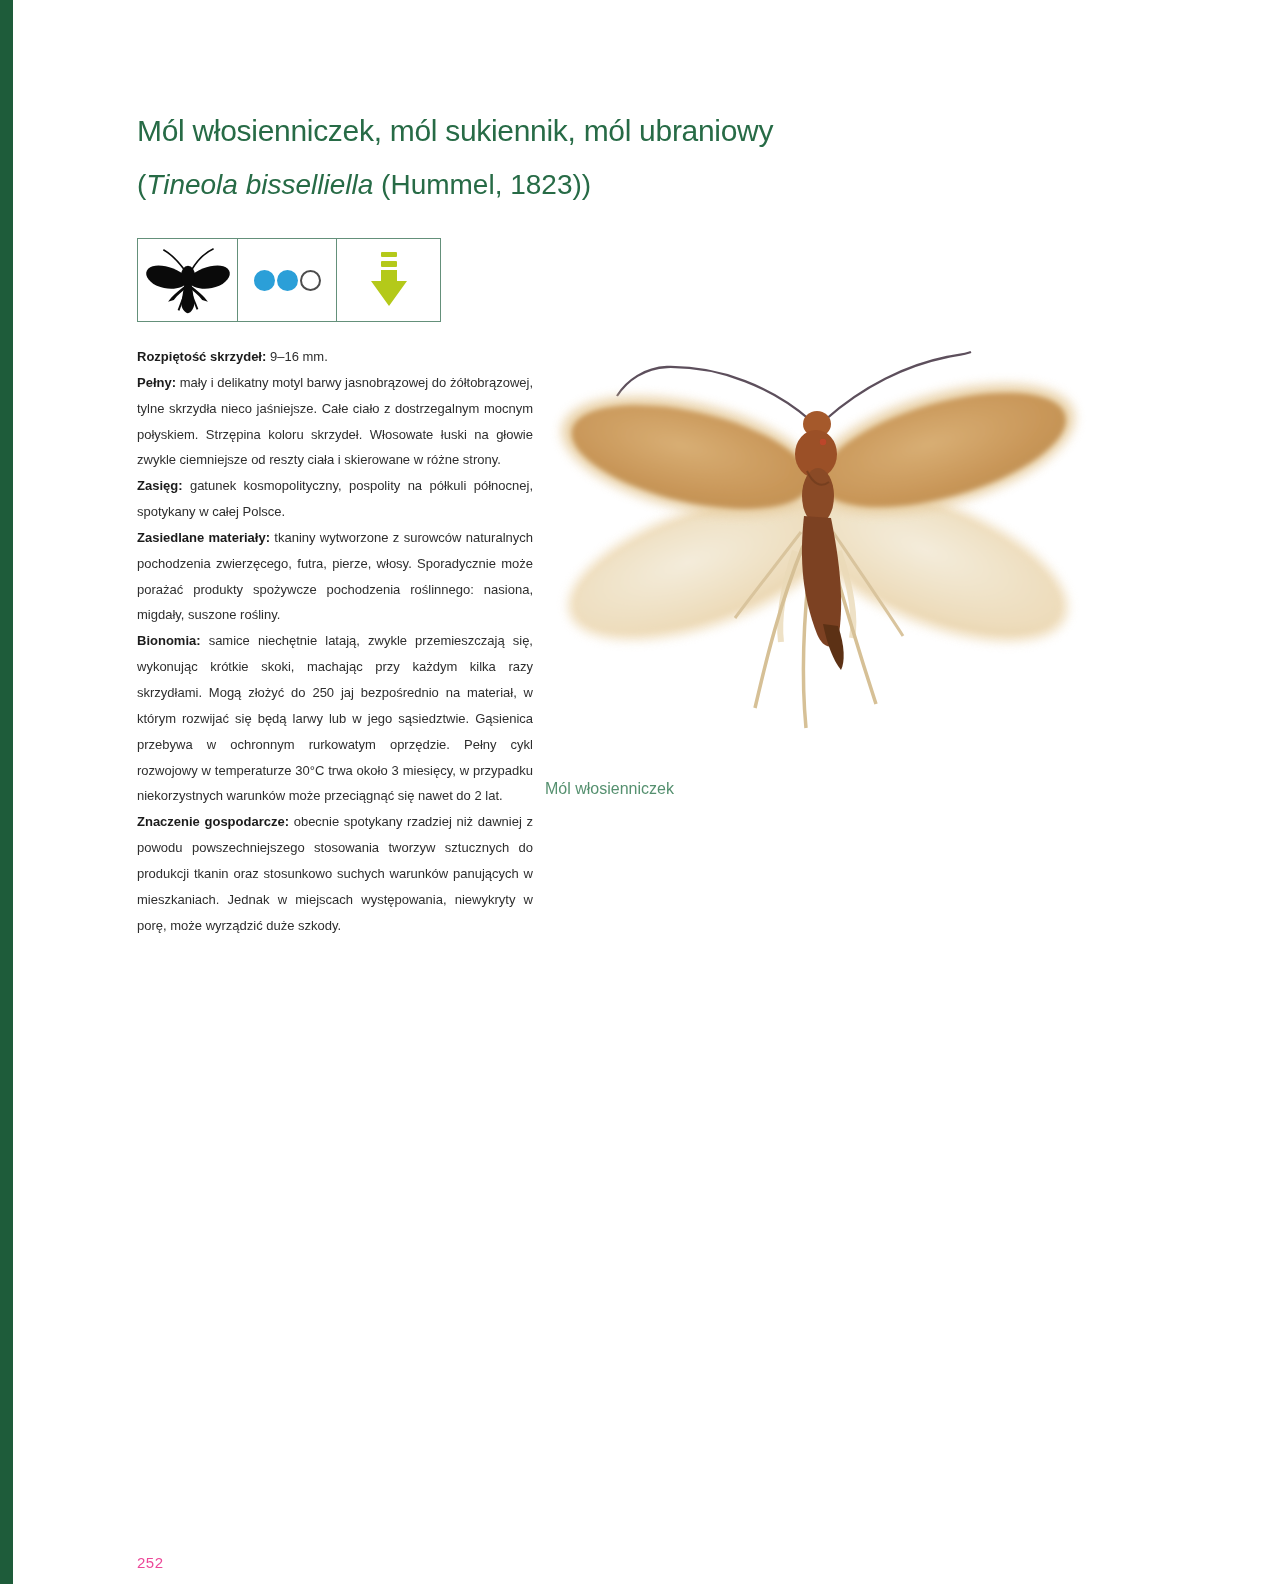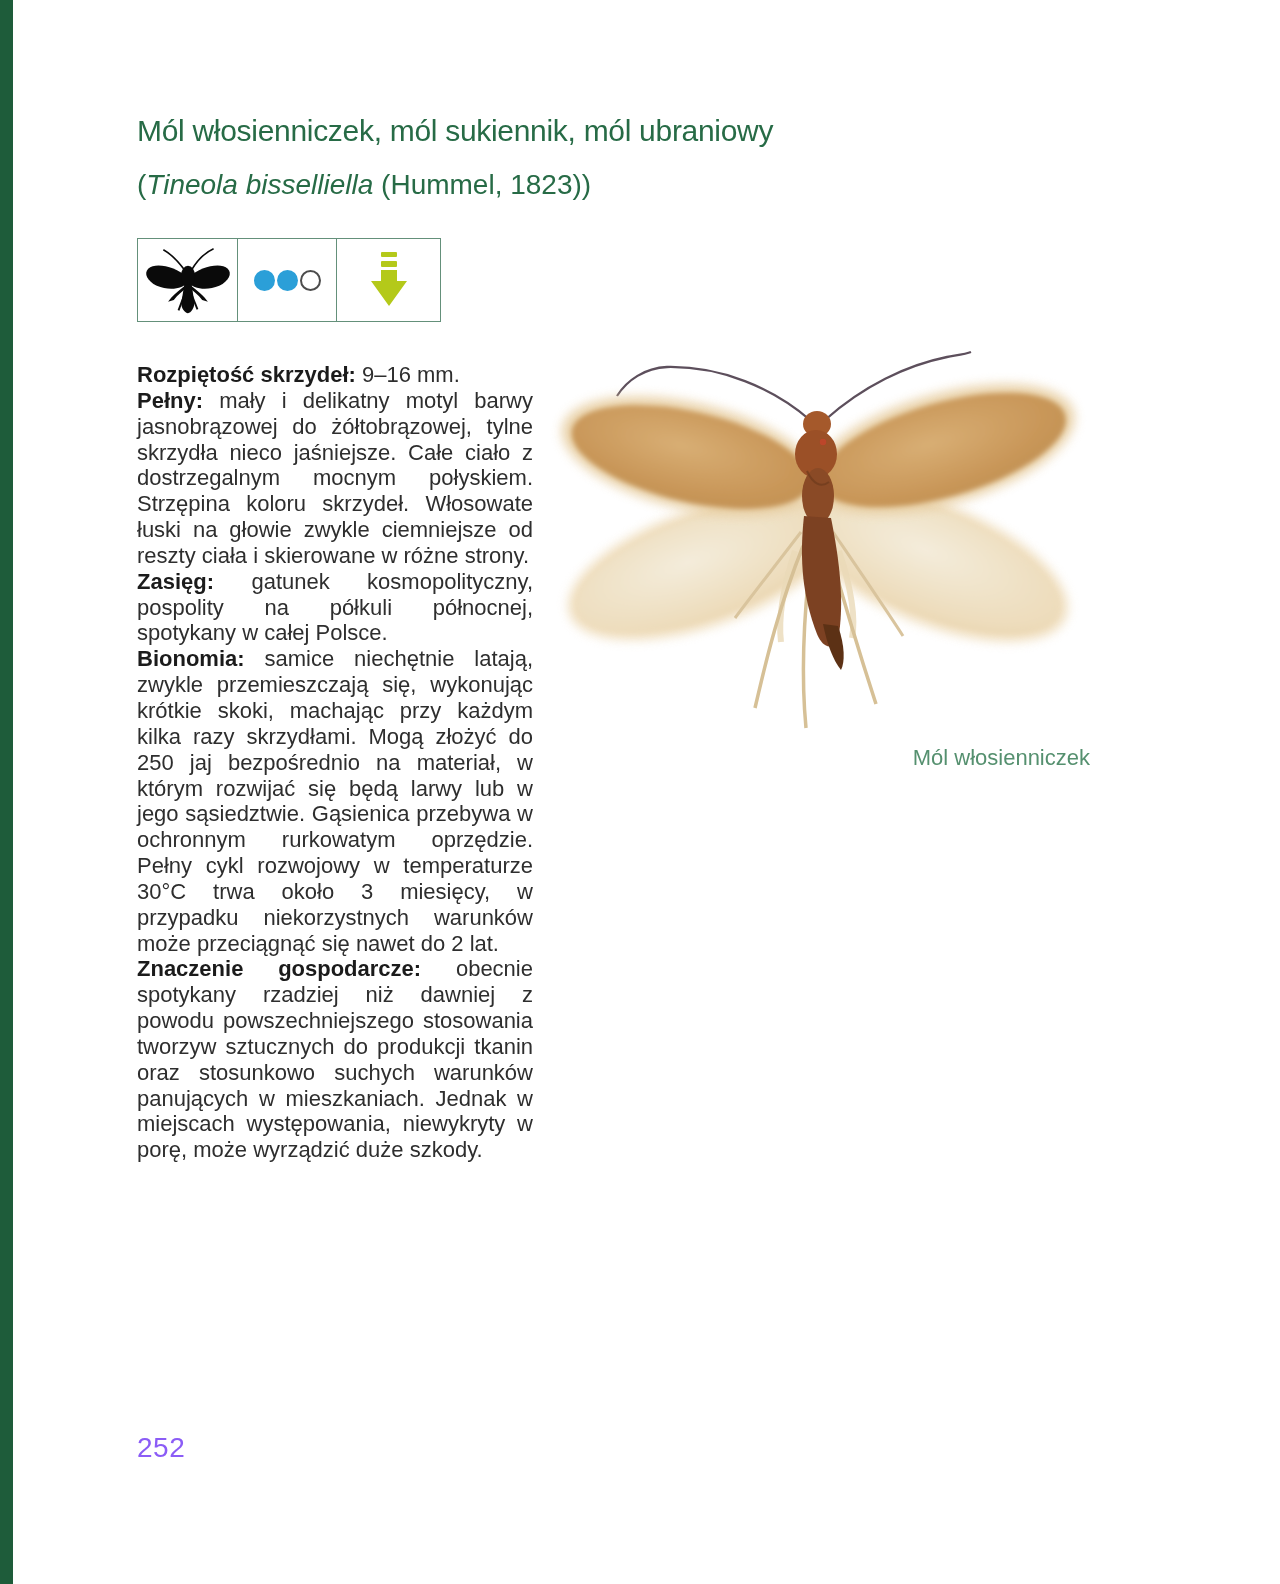--- a/index.html
+++ b/index.html
@@ -38,38 +38,38 @@
   .legend-box.wide{width:105px;}
   .dots-wrap{display:flex;align-items:center;}
   .dot{
     width:21px;height:21px;border-radius:50%;
     margin:0 1px;box-sizing:border-box;
   }
   .dot.filled{background:var(--dot_blue,#2b9fd8);}
   .dot.empty{background:#fff;border:2.5px solid #4c4c4c;}
   .arrow-svg{color:var(--arrow_green,#b4c91a);display:block;}
   .body-col{
-    position:absolute;left:137px;top:362px;width:396px;
-    font-size:22px;line-height:25.85px;
+    position:absolute;left:137px;top:344px;width:396px;
+    font-size:13px;line-height:25.85px;
     text-align:justify;color:#2e2e2e;
   }
   .body-col p{margin:0;}
   .body-col b{font-weight:700;color:#1b1b1b;}
   .photo-wrap{
     position:absolute;left:545px;top:336px;width:545px;height:408px;
   }
   .caption{
-    position:absolute;left:545px;top:745px;width:545px;
-    text-align:right;
+    position:absolute;left:545px;top:780px;width:545px;
+    text-align:left;
     color:var(--caption_green,#55906f);
-    font-size:22px;
+    font-size:16px;
   }
   .page-num{
-    position:absolute;left:137px;top:1432px;
-    font-size:28px;color:#8b5cf6;letter-spacing:0.5px;
+    position:absolute;left:137px;top:1554px;
+    font-size:15px;color:#ec4899;letter-spacing:0.5px;
   }
 </style>
 </head>
 <body>
 
 <div class="edge-bar"></div>
 
 <div class="title-block">
   <div class="title-main">Mól włosienniczek, mól sukiennik, mól ubraniowy</div>
   <div class="title-sub"><span>(</span><span class="italic">Tineola bisselliella</span><span> (Hummel, 1823))</span></div>
@@ -103,20 +103,21 @@
       <rect x="12" y="9" width="16" height="6" rx="1" fill="currentColor"></rect>
       <path d="M12,18 L28,18 L28,29 L38,29 L20,54 L2,29 L12,29 Z" fill="currentColor"></path>
     </svg>
   </div>
 </div>
 
 <div class="body-col">
     <p><b>Rozpiętość skrzydeł:</b> 9–16 mm.</p>
     <p><b>Pełny:</b> mały i delikatny motyl barwy jasnobrązowej do żółtobrązowej, tylne skrzydła nieco jaśniejsze. Całe ciało z dostrzegalnym mocnym połyskiem. Strzępina koloru skrzydeł. Włosowate łuski na głowie zwykle ciemniejsze od reszty ciała i skierowane w różne strony.</p>
     <p><b>Zasięg:</b> gatunek kosmopolityczny, pospolity na półkuli północnej, spotykany w całej Polsce.</p>
+    <p><b>Zasiedlane materiały:</b> tkaniny wytworzone z surowców naturalnych pochodzenia zwierzęcego, futra, pierze, włosy. Sporadycznie może porażać produkty spożywcze pochodzenia roślinnego: nasiona, migdały, suszone rośliny.</p>
     <p><b>Bionomia:</b> samice niechętnie latają, zwykle przemieszczają się, wykonując krótkie skoki, machając przy każdym kilka razy skrzydłami. Mogą złożyć do 250 jaj bezpośrednio na materiał, w którym rozwijać się będą larwy lub w jego sąsiedztwie. Gąsienica przebywa w ochronnym rurkowatym oprzędzie. Pełny cykl rozwojowy w temperaturze 30°C trwa około 3 miesięcy, w przypadku niekorzystnych warunków może przeciągnąć się nawet do 2 lat.</p>
     <p><b>Znaczenie gospodarcze:</b> obecnie spotykany rzadziej niż dawniej z powodu powszechniejszego stosowania tworzyw sztucznych do produkcji tkanin oraz stosunkowo suchych warunków panujących w mieszkaniach. Jednak w miejscach występowania, niewykryty w porę, może wyrządzić duże szkody.</p>
   </div>
 
 <div class="photo-wrap">
   <svg width="545" height="408" viewBox="0 0 545 408" aria-hidden="true">
     <defs>
       <radialGradient id="fw" cx="45%" cy="40%" r="85%">
         <stop offset="0%" stop-color="#d8ae74"></stop>
         <stop offset="55%" stop-color="#c99759"></stop>

